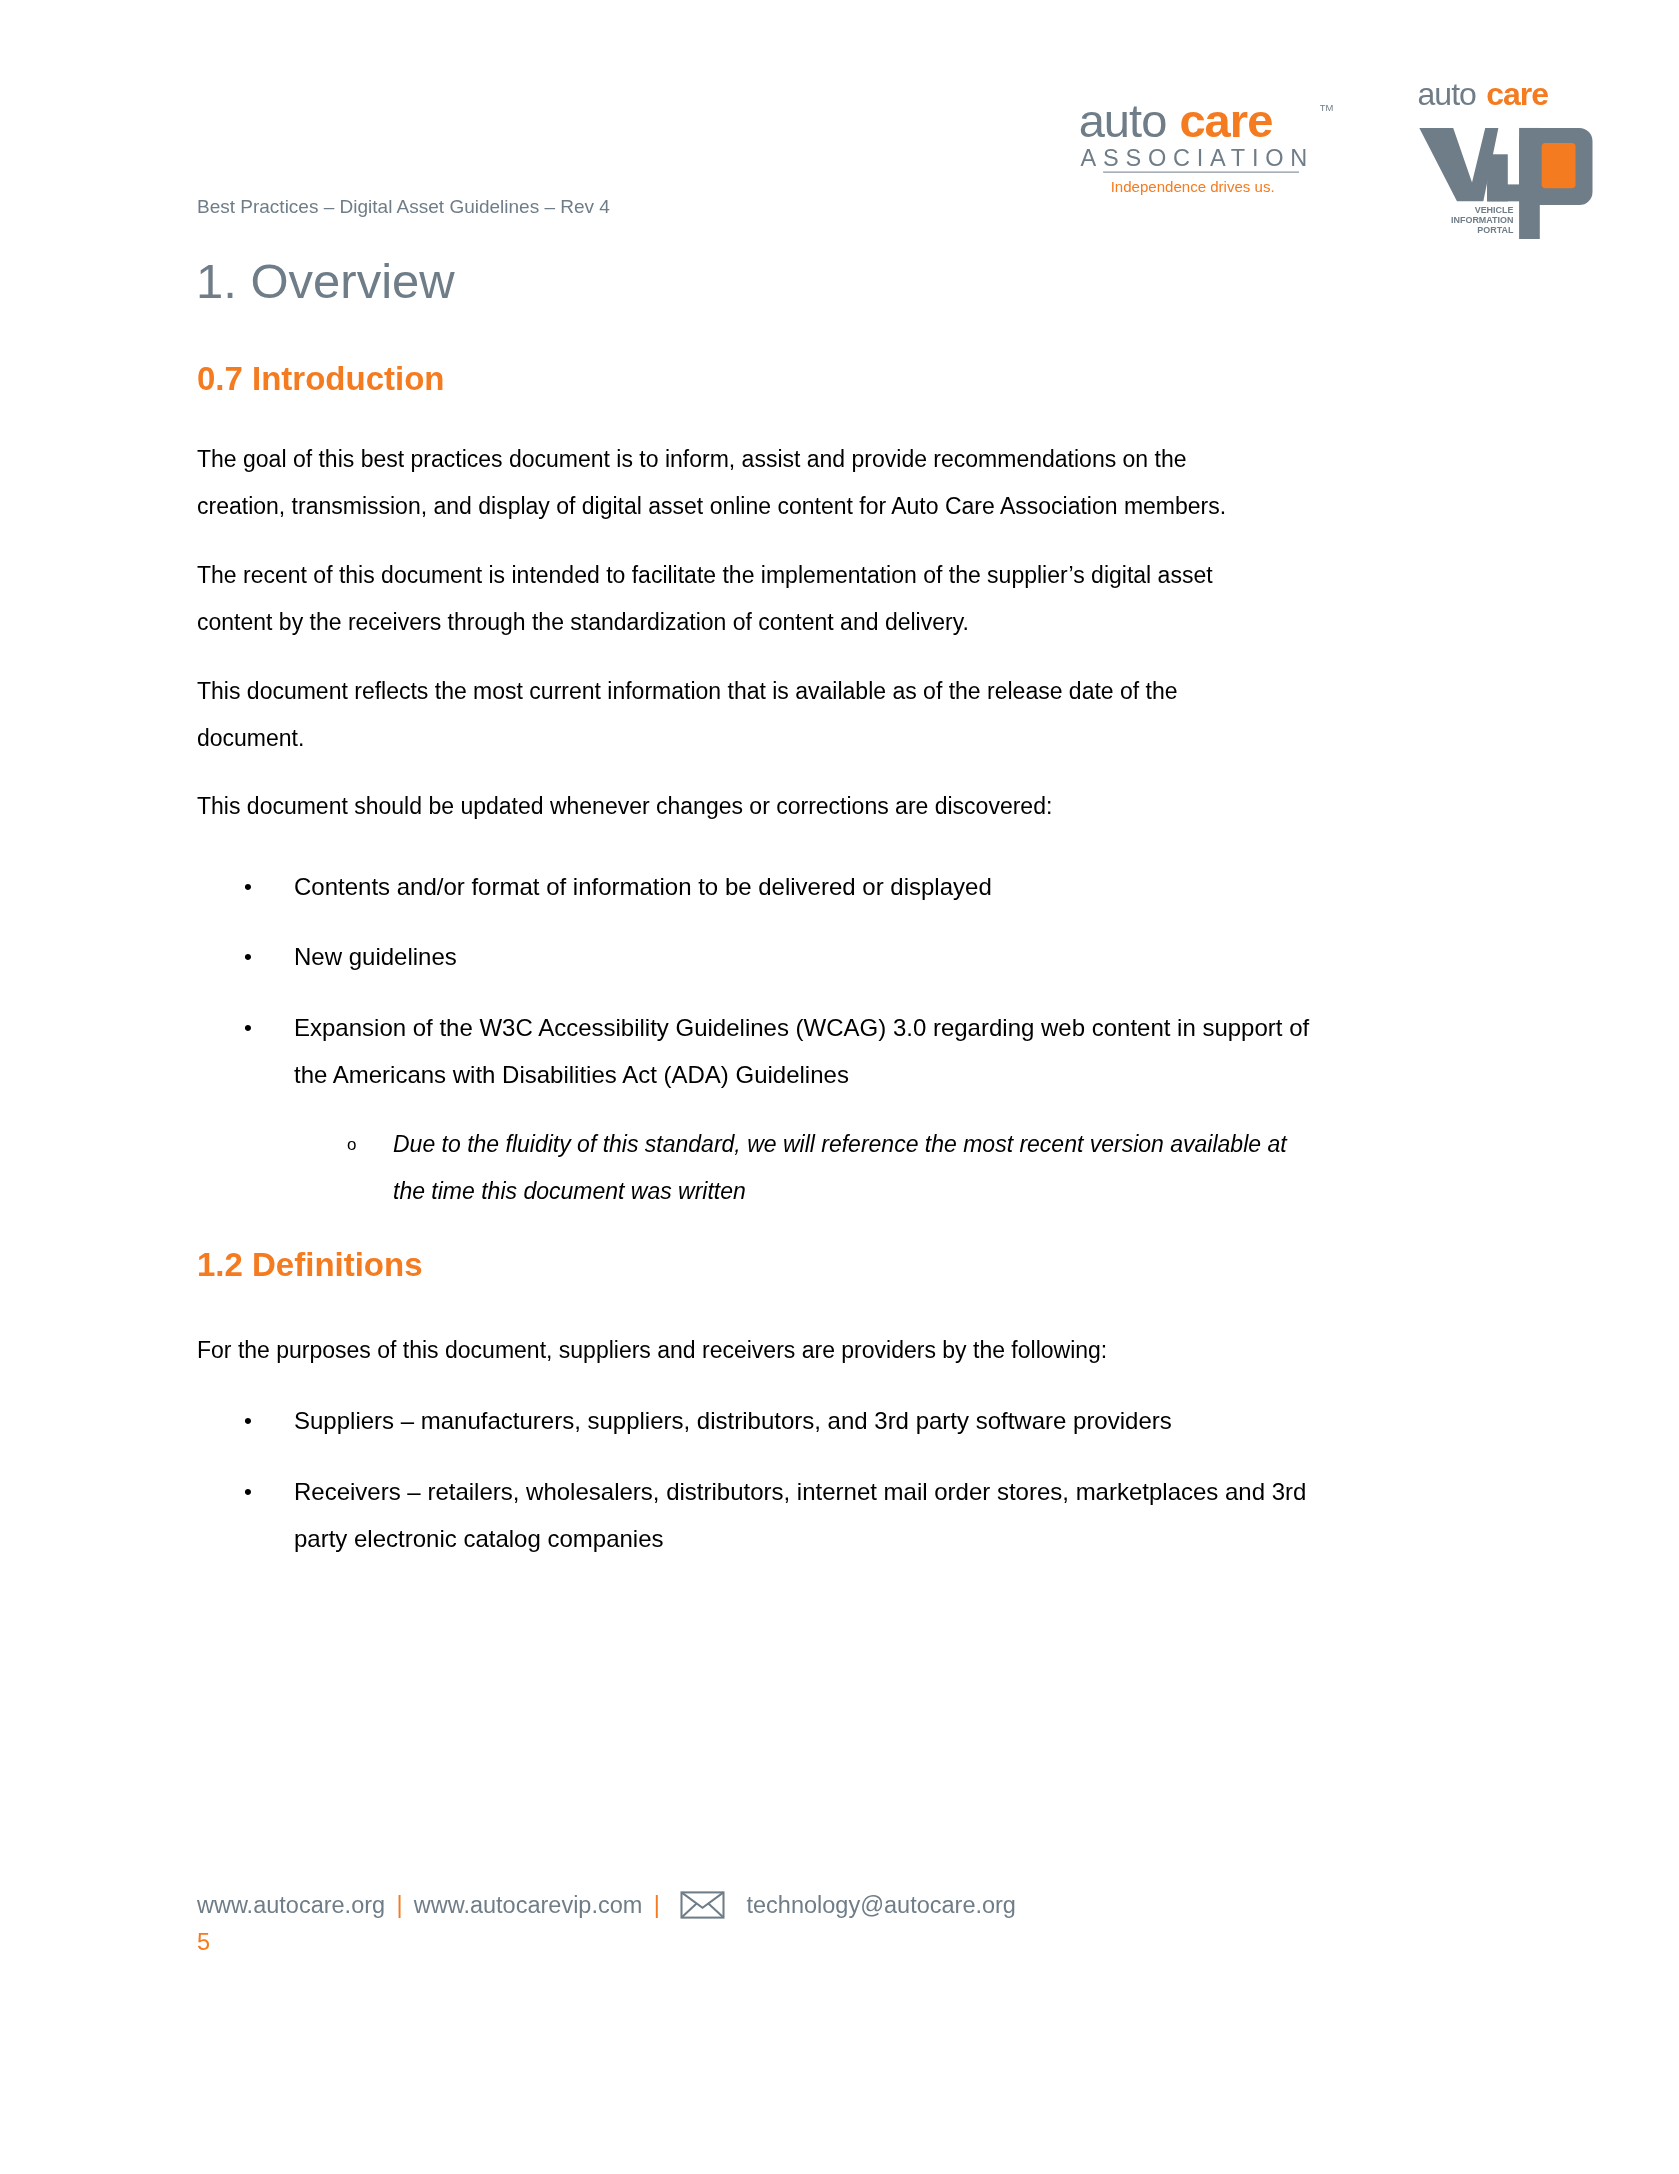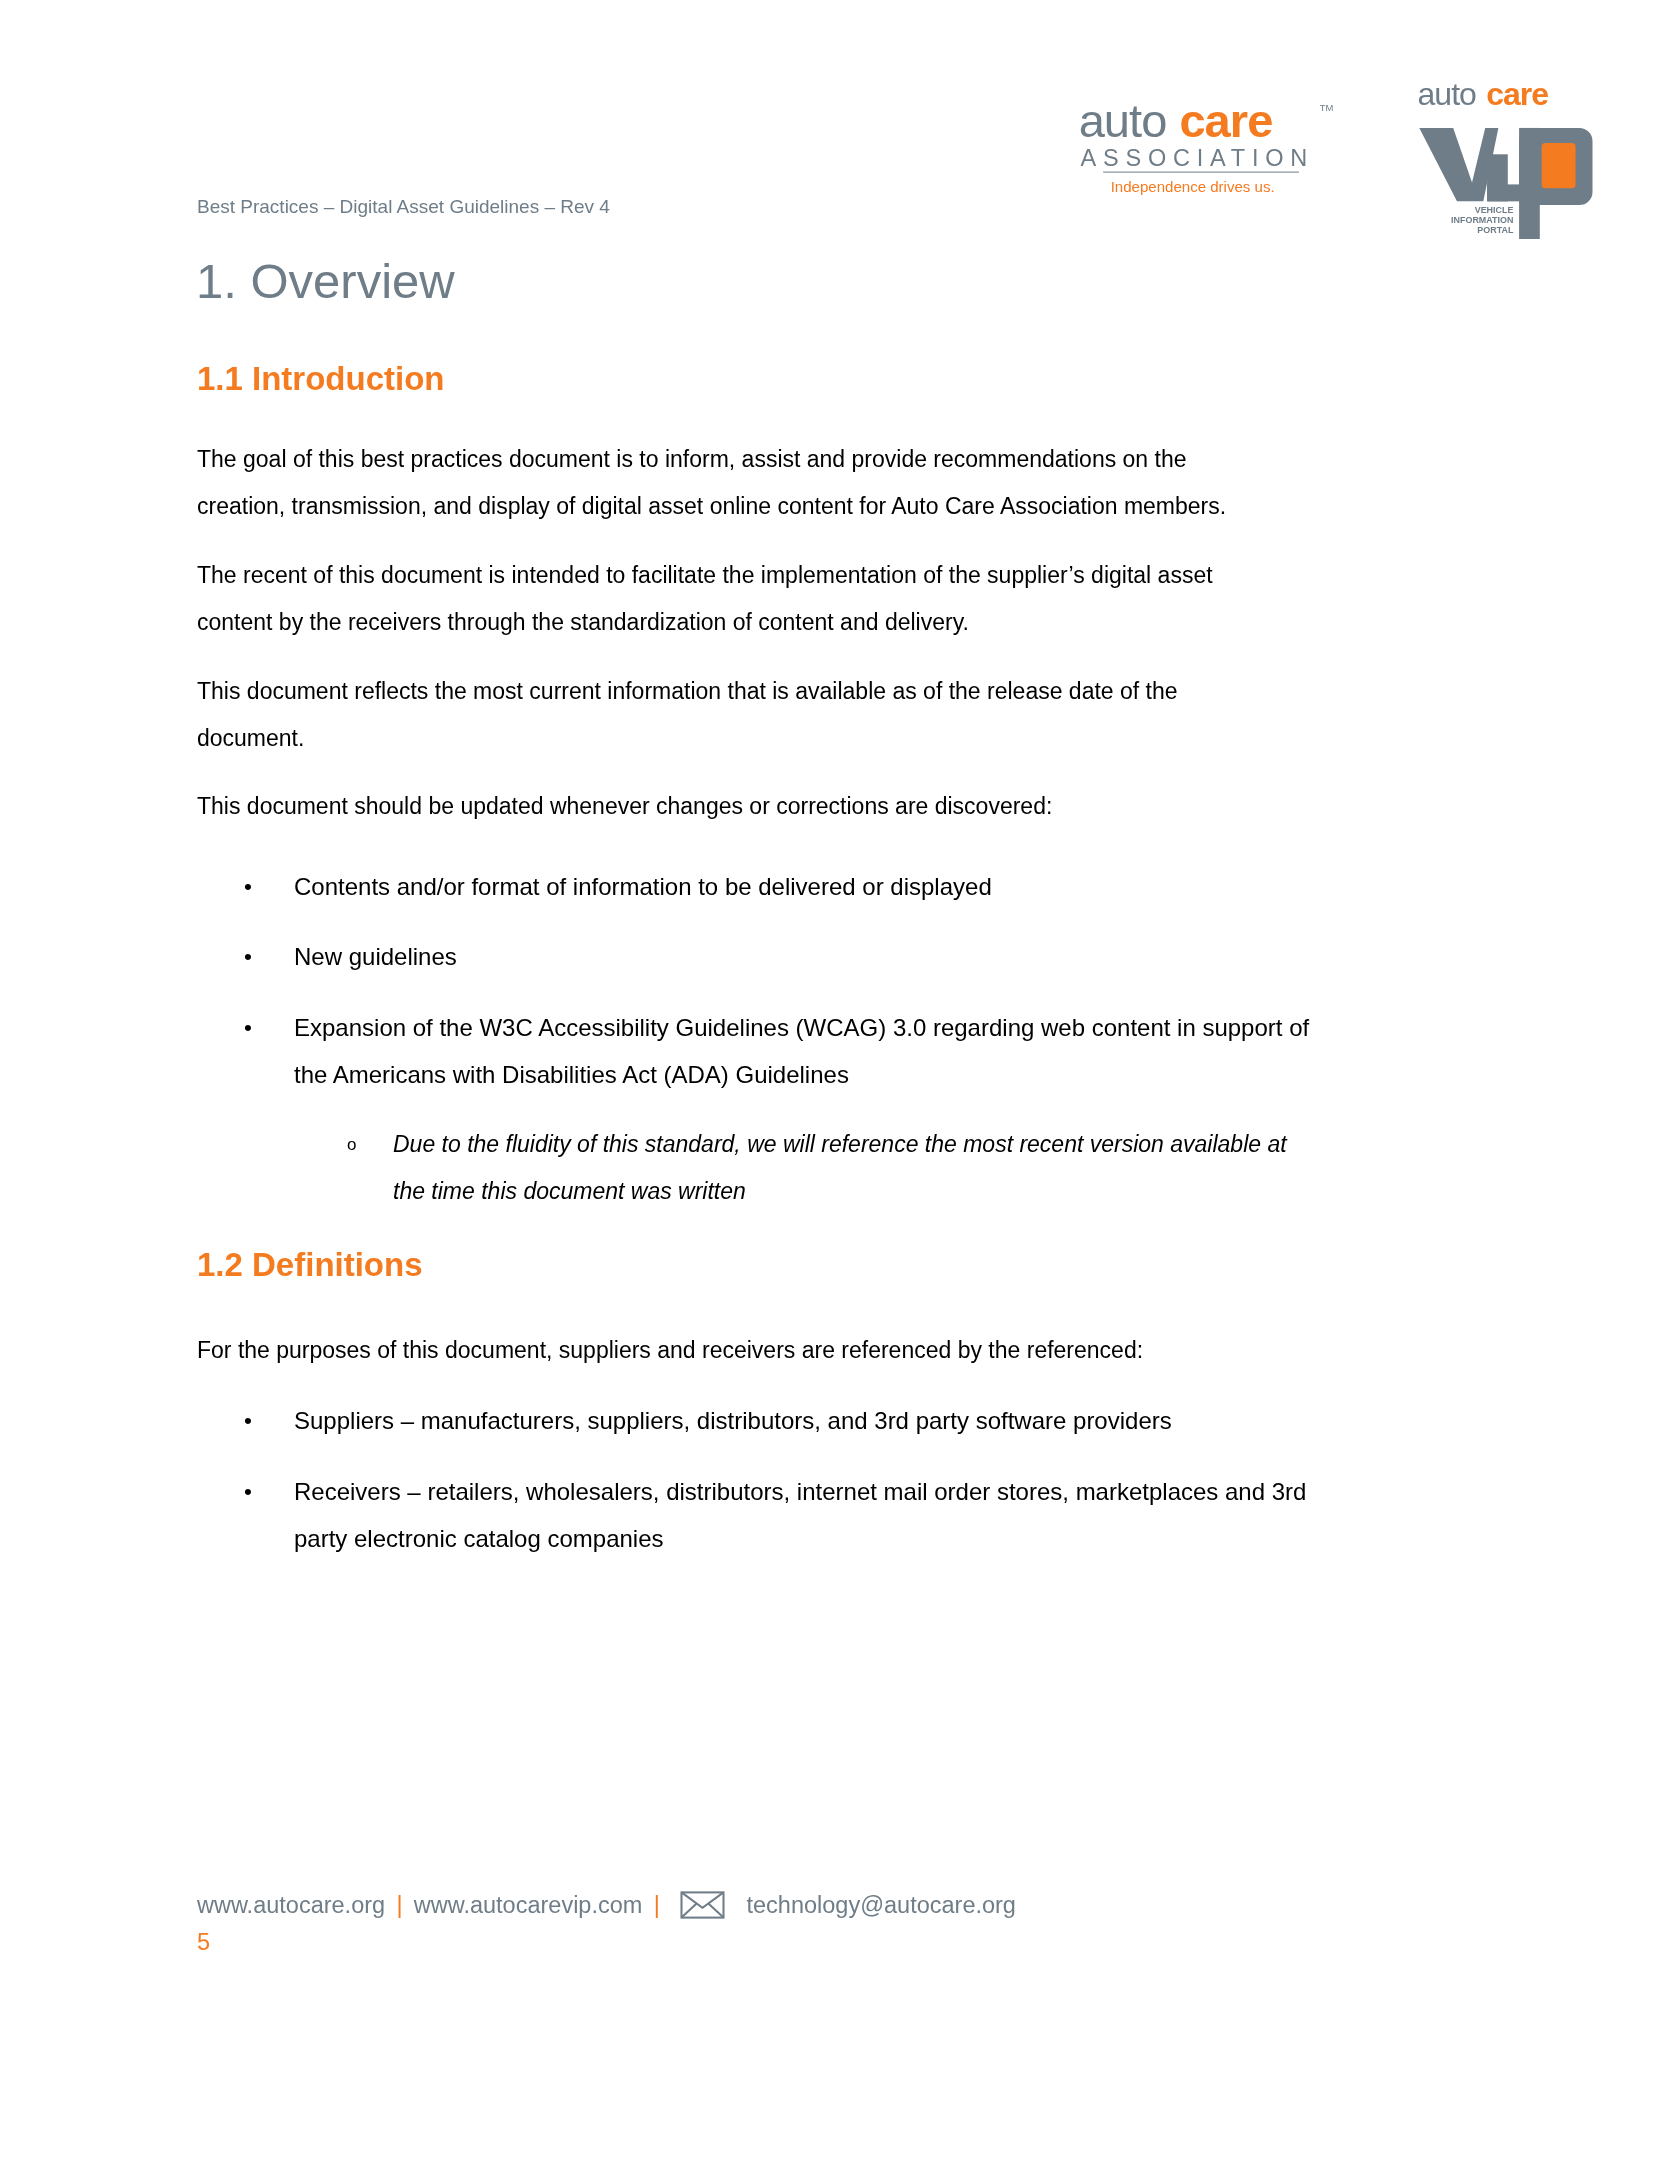--- a/index.html
+++ b/index.html
@@ -54,21 +54,21 @@
     <rect x="118" y="52" width="78" height="82" rx="14" fill="#6f7d88"></rect>
     <rect x="142" y="68" width="36" height="48" rx="4" fill="#f47b20"></rect>
     <text x="112" y="142" text-anchor="end" font-family="Liberation Sans, sans-serif" font-size="9.5" font-weight="bold" fill="#6f7d88">VEHICLE</text>
     <text x="112" y="153" text-anchor="end" font-family="Liberation Sans, sans-serif" font-size="9.5" font-weight="bold" fill="#6f7d88">INFORMATION</text>
     <text x="112" y="164" text-anchor="end" font-family="Liberation Sans, sans-serif" font-size="9.5" font-weight="bold" fill="#6f7d88">PORTAL</text>
   </svg>
 </div>
 
 <h1 class="abs h1 gray">1. Overview</h1>
 
-<h2 class="abs h2 orange" style="top:359px;">1.1 Introduction</h2>
+<h2 class="abs h2 orange" style="top:359px;">0.7 Introduction</h2>
 
 <div class="abs p" style="top:436px;">The goal of this best practices document is to inform, assist and provide recommendations on the</div>
 <div class="abs p" style="top:483px;text-align:right;">creation, transmission, and display of digital asset online content for Auto Care Association members.</div>
 
 <div class="abs p" style="top:552px;">The recent of this document is intended to facilitate the implementation of the supplier’s digital asset</div>
 <div class="abs p" style="top:599px;">content by the receivers through the standardization of content and delivery.</div>
 
 <div class="abs p" style="top:668px;">This document reflects the most current information that is available as of the release date of the</div>
 <div class="abs p" style="top:715px;">document.</div>
 
@@ -83,21 +83,21 @@
 <div class="abs bullet-dot" style="top:1004px;">•</div>
 <div class="abs bullet-text" style="top:1004px;">Expansion of the W3C Accessibility Guidelines (WCAG) 3.0 regarding web content in support of</div>
 <div class="abs bullet-text" style="top:1051px;">the Americans with Disabilities Act (ADA) Guidelines</div>
 
 <div class="abs sub-dot" style="top:1121px;">o</div>
 <div class="abs sub-text" style="top:1121px;">Due to the fluidity of this standard, we will reference the most recent version available at</div>
 <div class="abs sub-text" style="top:1168px;">the time this document was written</div>
 
 <h2 class="abs h2 orange" style="top:1245px;">1.2 Definitions</h2>
 
-<div class="abs p" style="top:1327px;">For the purposes of this document, suppliers and receivers are referenced by the referenced:</div>
+<div class="abs p" style="top:1327px;">For the purposes of this document, suppliers and receivers are providers by the following:</div>
 
 <div class="abs bullet-dot" style="top:1397px;">•</div>
 <div class="abs bullet-text" style="top:1397px;">Suppliers – manufacturers, suppliers, distributors, and 3rd party software providers</div>
 
 <div class="abs bullet-dot" style="top:1468px;">•</div>
 <div class="abs bullet-text" style="top:1468px;">Receivers – retailers, wholesalers, distributors, internet mail order stores, marketplaces and 3rd</div>
 <div class="abs bullet-text" style="top:1515px;">party electronic catalog companies</div>
 
 <div class="abs footer gray">
   <span>www.autocare.org</span>

